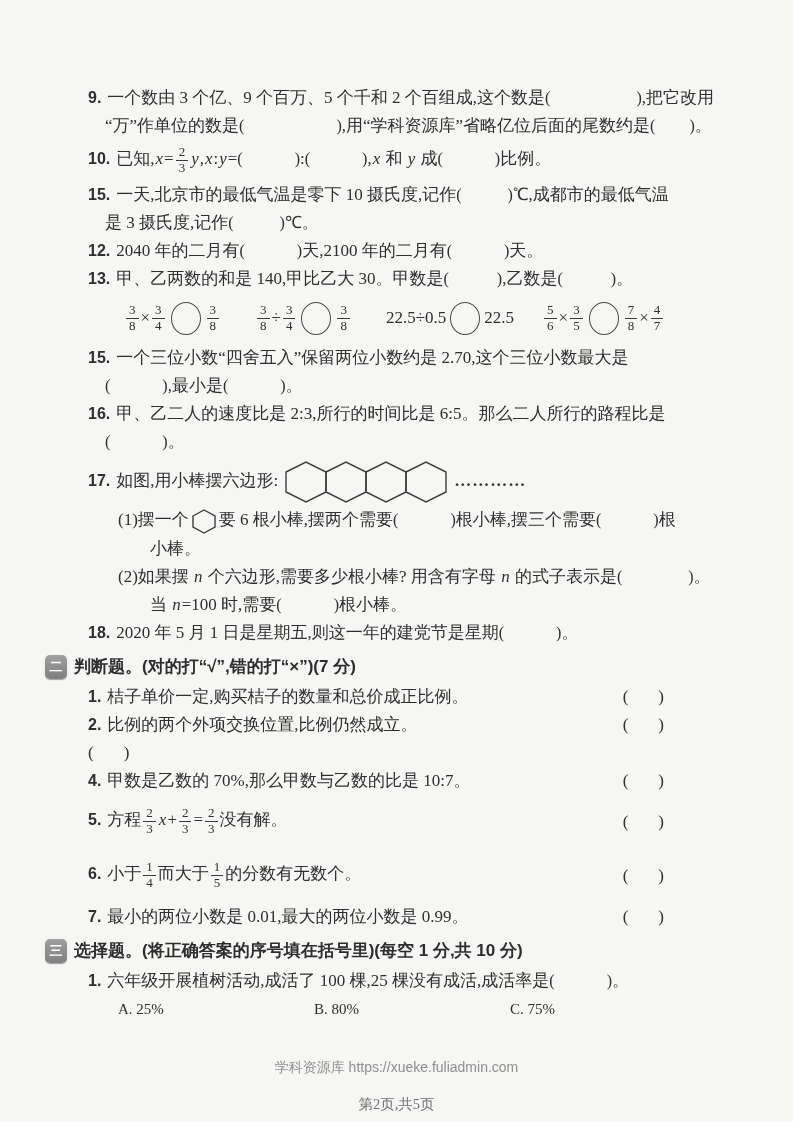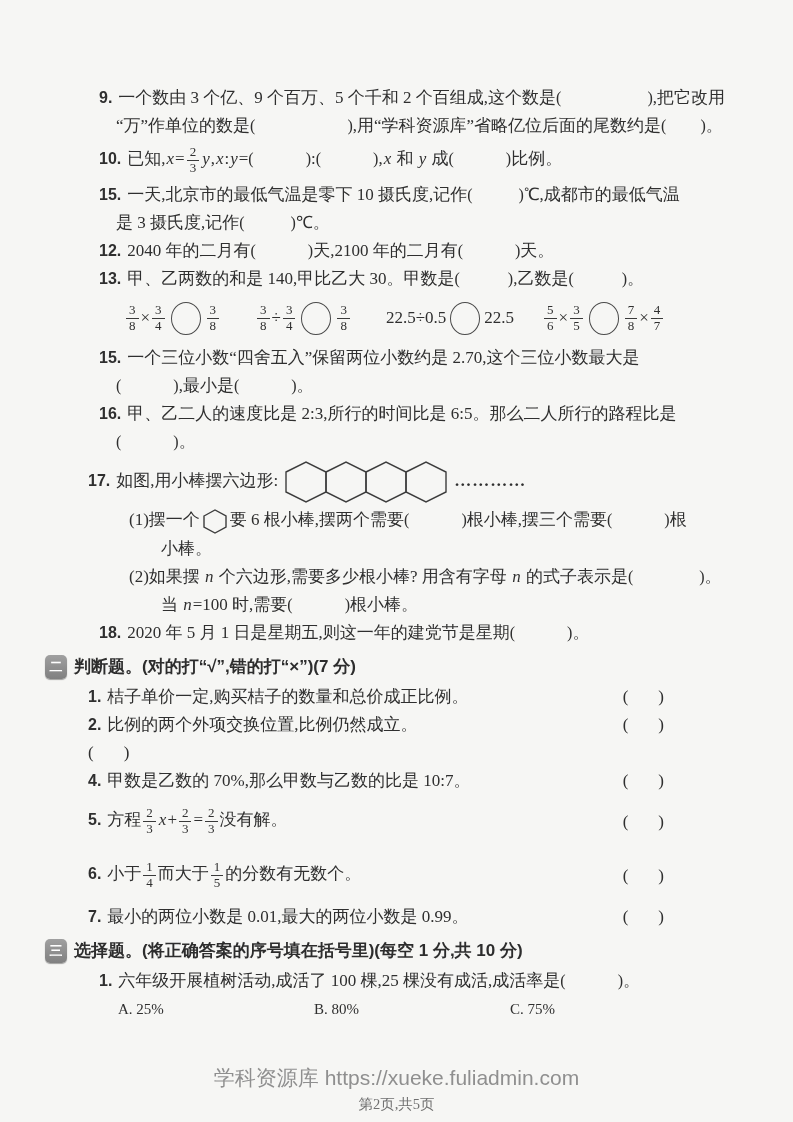--- a/index.html
+++ b/index.html
@@ -3,21 +3,21 @@
 <meta charset="utf-8">
 <style>
   html,body{margin:0;padding:0;}
   body{
     width:793px;height:1122px;background:#f6f6f4;
     font-family:"Liberation Serif",serif;color:#2f2f2f;
     position:relative;overflow:hidden;
   }
   .paper{position:absolute;inset:0;}
   .content{position:absolute;top:84px;left:88px;width:656px;}
-  .line{line-height:28px;min-height:28px;margin-left:11px;}
+  .line{line-height:28px;min-height:28px;}
   .c{padding-left:17px;}
   .sub{padding-left:30px;}
   .c2{padding-left:62px;}
   .tall{padding:5px 0;}
   .figline{display:flex;align-items:center;min-height:50px;}
   .row{display:flex;align-items:center;padding:9px 0 9px 36px;}
   .row > *{flex:0 0 auto;}
   .qno{font-weight:bold;margin-right:6px;font-family:"Liberation Sans",sans-serif;font-size:16px;}
   .tx{font-size:17px;}
   .var{font-style:italic;font-family:"Liberation Serif",serif;margin:0 1px;font-size:17px;}
@@ -39,22 +39,22 @@
   .badge{width:22px;height:24px;background:linear-gradient(#a0a0a0,#808080);
        border-radius:5px;color:#fff;display:flex;align-items:center;justify-content:center;
        font-size:13px;margin-right:7px;box-shadow:0 1px 1px rgba(0,0,0,.35);flex:0 0 auto;}
   .jitem{display:flex;align-items:center;min-height:28px;}
   .jitem.tall{min-height:44px;}
   .jtext{flex:1;}
   .jbr{margin-right:80px;white-space:nowrap;font-size:17px;}
   .opts{display:flex;padding-left:30px;min-height:29px;line-height:29px;}
   .opt{width:196px;font-size:15px;}
   .footer{position:absolute;left:0;right:0;bottom:8px;text-align:center;}
-  .footer-site{font-family:"Liberation Sans",sans-serif;color:#8f8f8f;font-size:21px;}
-  .footer-page{color:#6f6f6f;font-size:14.5px;margin-top:3px;font-family:"Liberation Serif",serif;}
+  .footer-site{font-family:"Liberation Sans",sans-serif;color:#8f8f8f;font-size:14px;}
+  .footer-page{color:#6f6f6f;font-size:14.5px;margin-top:18px;font-family:"Liberation Serif",serif;}
 </style>
 </head>
 <body>
 
 <div class="paper">
   <div class="content">
 
     <div id="fill-section">
         <div class="line"><span class="qno">9.</span><span class="tx">一个数由 3 个亿、9 个百万、5 个千和 2 个百组成,这个数是</span><span class="blank">(<span class="bsp" style="width: 86px;"></span>)</span><span class="tx">,把它改用</span></div>
         <div class="line c"><span class="tx">“万”作单位的数是</span><span class="blank">(<span class="bsp" style="width: 92px;"></span>)</span><span class="tx">,用“学科资源库”省略亿位后面的尾数约是</span><span class="blank">(<span class="bsp" style="width: 34px;"></span>)</span><span class="tx">。</span></div>

